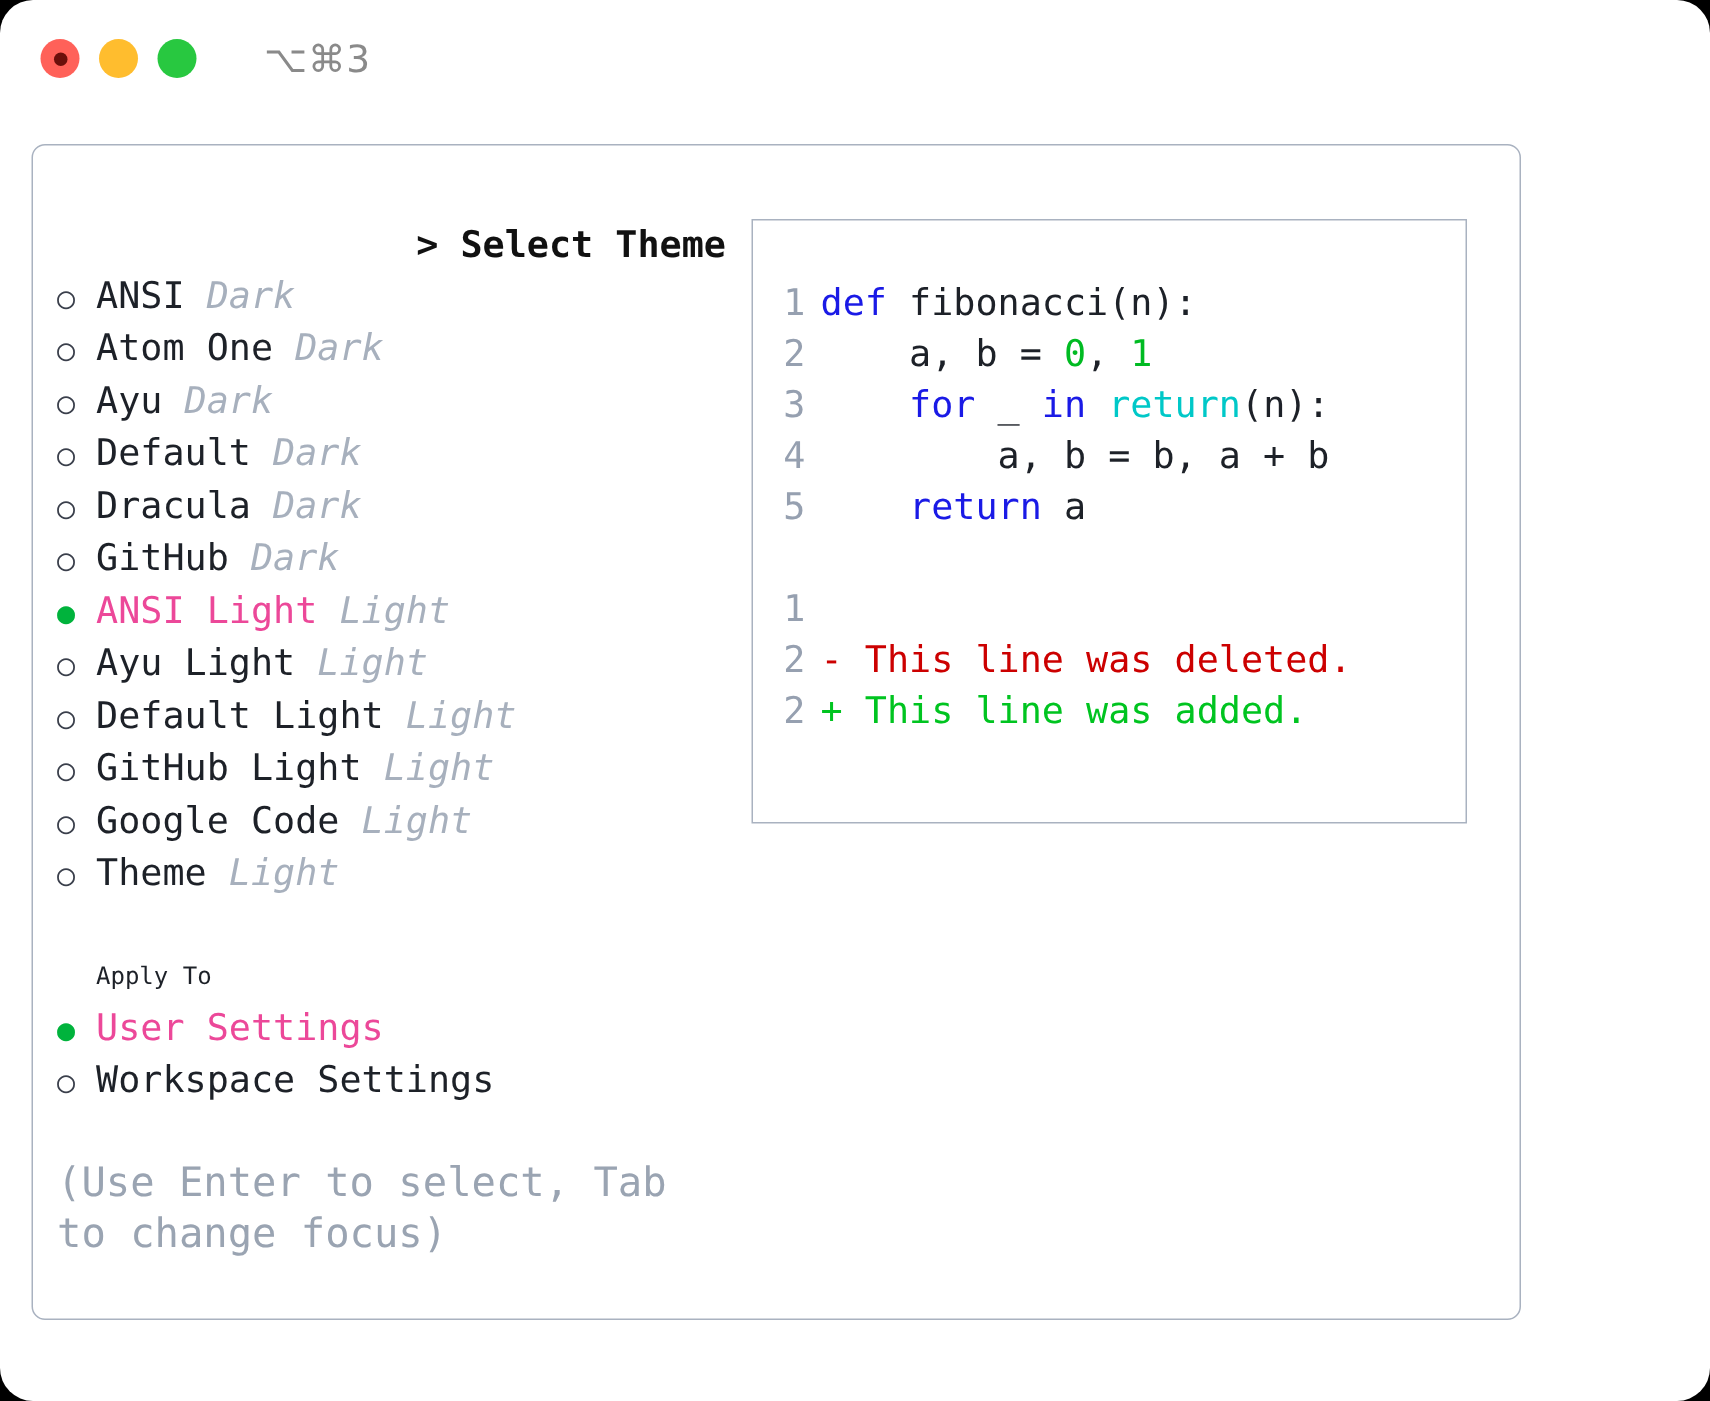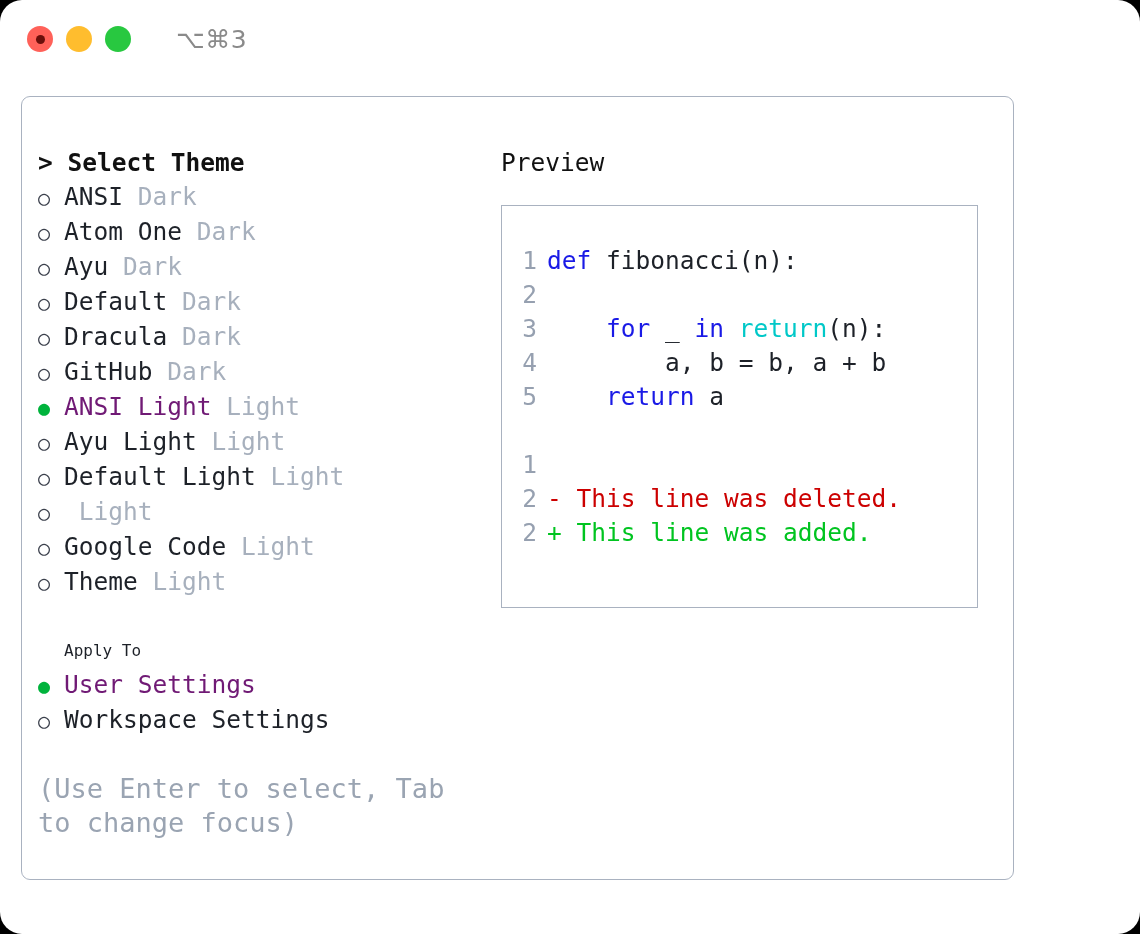--- a/index.html
+++ b/index.html
@@ -78,20 +78,21 @@
   .col-right {
     flex: 1;
     padding: 49px 0 0 17px;
   }
 
   .section-title {
     font-size: 24.5px;
     color: #111111;
     line-height: 34px;
     white-space: pre;
+    text-align: right;
   }
   .section-title.bold { font-weight: bold; }
 
   .opt-list { margin-top: 0; }
   .opt {
     display: flex;
     align-items: baseline;
     font-size: 24.5px;
     line-height: 34px;
     white-space: pre;
@@ -99,22 +100,22 @@
   .opt .bullet {
     display: inline-block;
     width: 26px;
     flex: 0 0 26px;
     font-size: 20px;
     color: #3a3f4b;
     line-height: 34px;
   }
   .opt.selected .bullet { color: #00b33c; }
   .opt .label   { color: #1d2128; }
-  .opt.selected .label { color: #701a75; }
-  .opt .suffix  { color: #a7b0bd; }
+  .opt.selected .label { color: #ec4899; }
+  .opt .suffix  { color: #a7b0bd; font-style: italic; }
 
   .spacer-sm { height: 34px; }
 
   .apply-title {
     font-size: 16px;
     color: #1d2128;
     line-height: 34px;
     padding-left: 26px;
     white-space: pre;
   }
@@ -194,42 +195,41 @@
         <div class="opt-list" id="theme-list">
             <div class="opt"><span class="bullet">○</span><span class="label">ANSI</span><span class="suffix"> Dark</span></div>
             <div class="opt"><span class="bullet">○</span><span class="label">Atom One</span><span class="suffix"> Dark</span></div>
             <div class="opt"><span class="bullet">○</span><span class="label">Ayu</span><span class="suffix"> Dark</span></div>
             <div class="opt"><span class="bullet">○</span><span class="label">Default</span><span class="suffix"> Dark</span></div>
             <div class="opt"><span class="bullet">○</span><span class="label">Dracula</span><span class="suffix"> Dark</span></div>
             <div class="opt"><span class="bullet">○</span><span class="label">GitHub</span><span class="suffix"> Dark</span></div>
             <div class="opt selected"><span class="bullet">●</span><span class="label">ANSI Light</span><span class="suffix"> Light</span></div>
             <div class="opt"><span class="bullet">○</span><span class="label">Ayu Light</span><span class="suffix"> Light</span></div>
             <div class="opt"><span class="bullet">○</span><span class="label">Default Light</span><span class="suffix"> Light</span></div>
-            <div class="opt"><span class="bullet">○</span><span class="suffix"> Light</span></div>
+            <div class="opt"><span class="bullet">○</span><span class="label">GitHub Light</span><span class="suffix"> Light</span></div>
             <div class="opt"><span class="bullet">○</span><span class="label">Google Code</span><span class="suffix"> Light</span></div>
             <div class="opt"><span class="bullet">○</span><span class="label">Theme</span><span class="suffix"> Light</span></div>
           </div>
 
         <div class="spacer-sm"></div>
 
         <div class="apply-title">Apply To</div>
         <div class="opt-list" id="apply-list">
             <div class="opt selected"><span class="bullet">●</span><span class="label">User Settings</span></div>
             <div class="opt"><span class="bullet">○</span><span class="label">Workspace Settings</span></div>
           </div>
 
         <div class="hint">(Use Enter to select, Tab to change focus)</div>
       </div>
 
       <div class="col-right">
-        <div class="preview-title">Preview</div>
         <div class="preview-box">
           <div id="code-block">
               <div class="code-line"><span class="lineno">1</span><span class="code-body"><span class="tok-kw">def </span><span class="tok-plain">fibonacci(n):</span></span></div>
-              <div class="code-line"><span class="lineno">2</span></div>
+              <div class="code-line"><span class="lineno">2</span><span class="code-body"><span class="tok-plain">    a, b = </span><span class="tok-num">0</span><span class="tok-plain">, </span><span class="tok-num">1</span></span></div>
               <div class="code-line"><span class="lineno">3</span><span class="code-body"><span class="tok-plain">    </span><span class="tok-kw">for</span><span class="tok-plain"> _ </span><span class="tok-kw">in</span><span class="tok-plain"> </span><span class="tok-fn">return</span><span class="tok-plain">(n):</span></span></div>
               <div class="code-line"><span class="lineno">4</span><span class="code-body"><span class="tok-plain">        a, b = b, a + b</span></span></div>
               <div class="code-line"><span class="lineno">5</span><span class="code-body"><span class="tok-plain">    </span><span class="tok-kw">return</span><span class="tok-plain"> a</span></span></div>
             </div>
           <div class="diff-block" id="diff-block">
               <div class="diff-line"><span class="lineno">1</span><span class="diff-ctx">  </span></div>
               <div class="diff-line"><span class="lineno">2</span><span class="diff-del">- </span><span class="diff-del">This line was deleted.</span></div>
               <div class="diff-line"><span class="lineno">2</span><span class="diff-add">+ </span><span class="diff-add">This line was added.</span></div>
             </div>
         </div>

